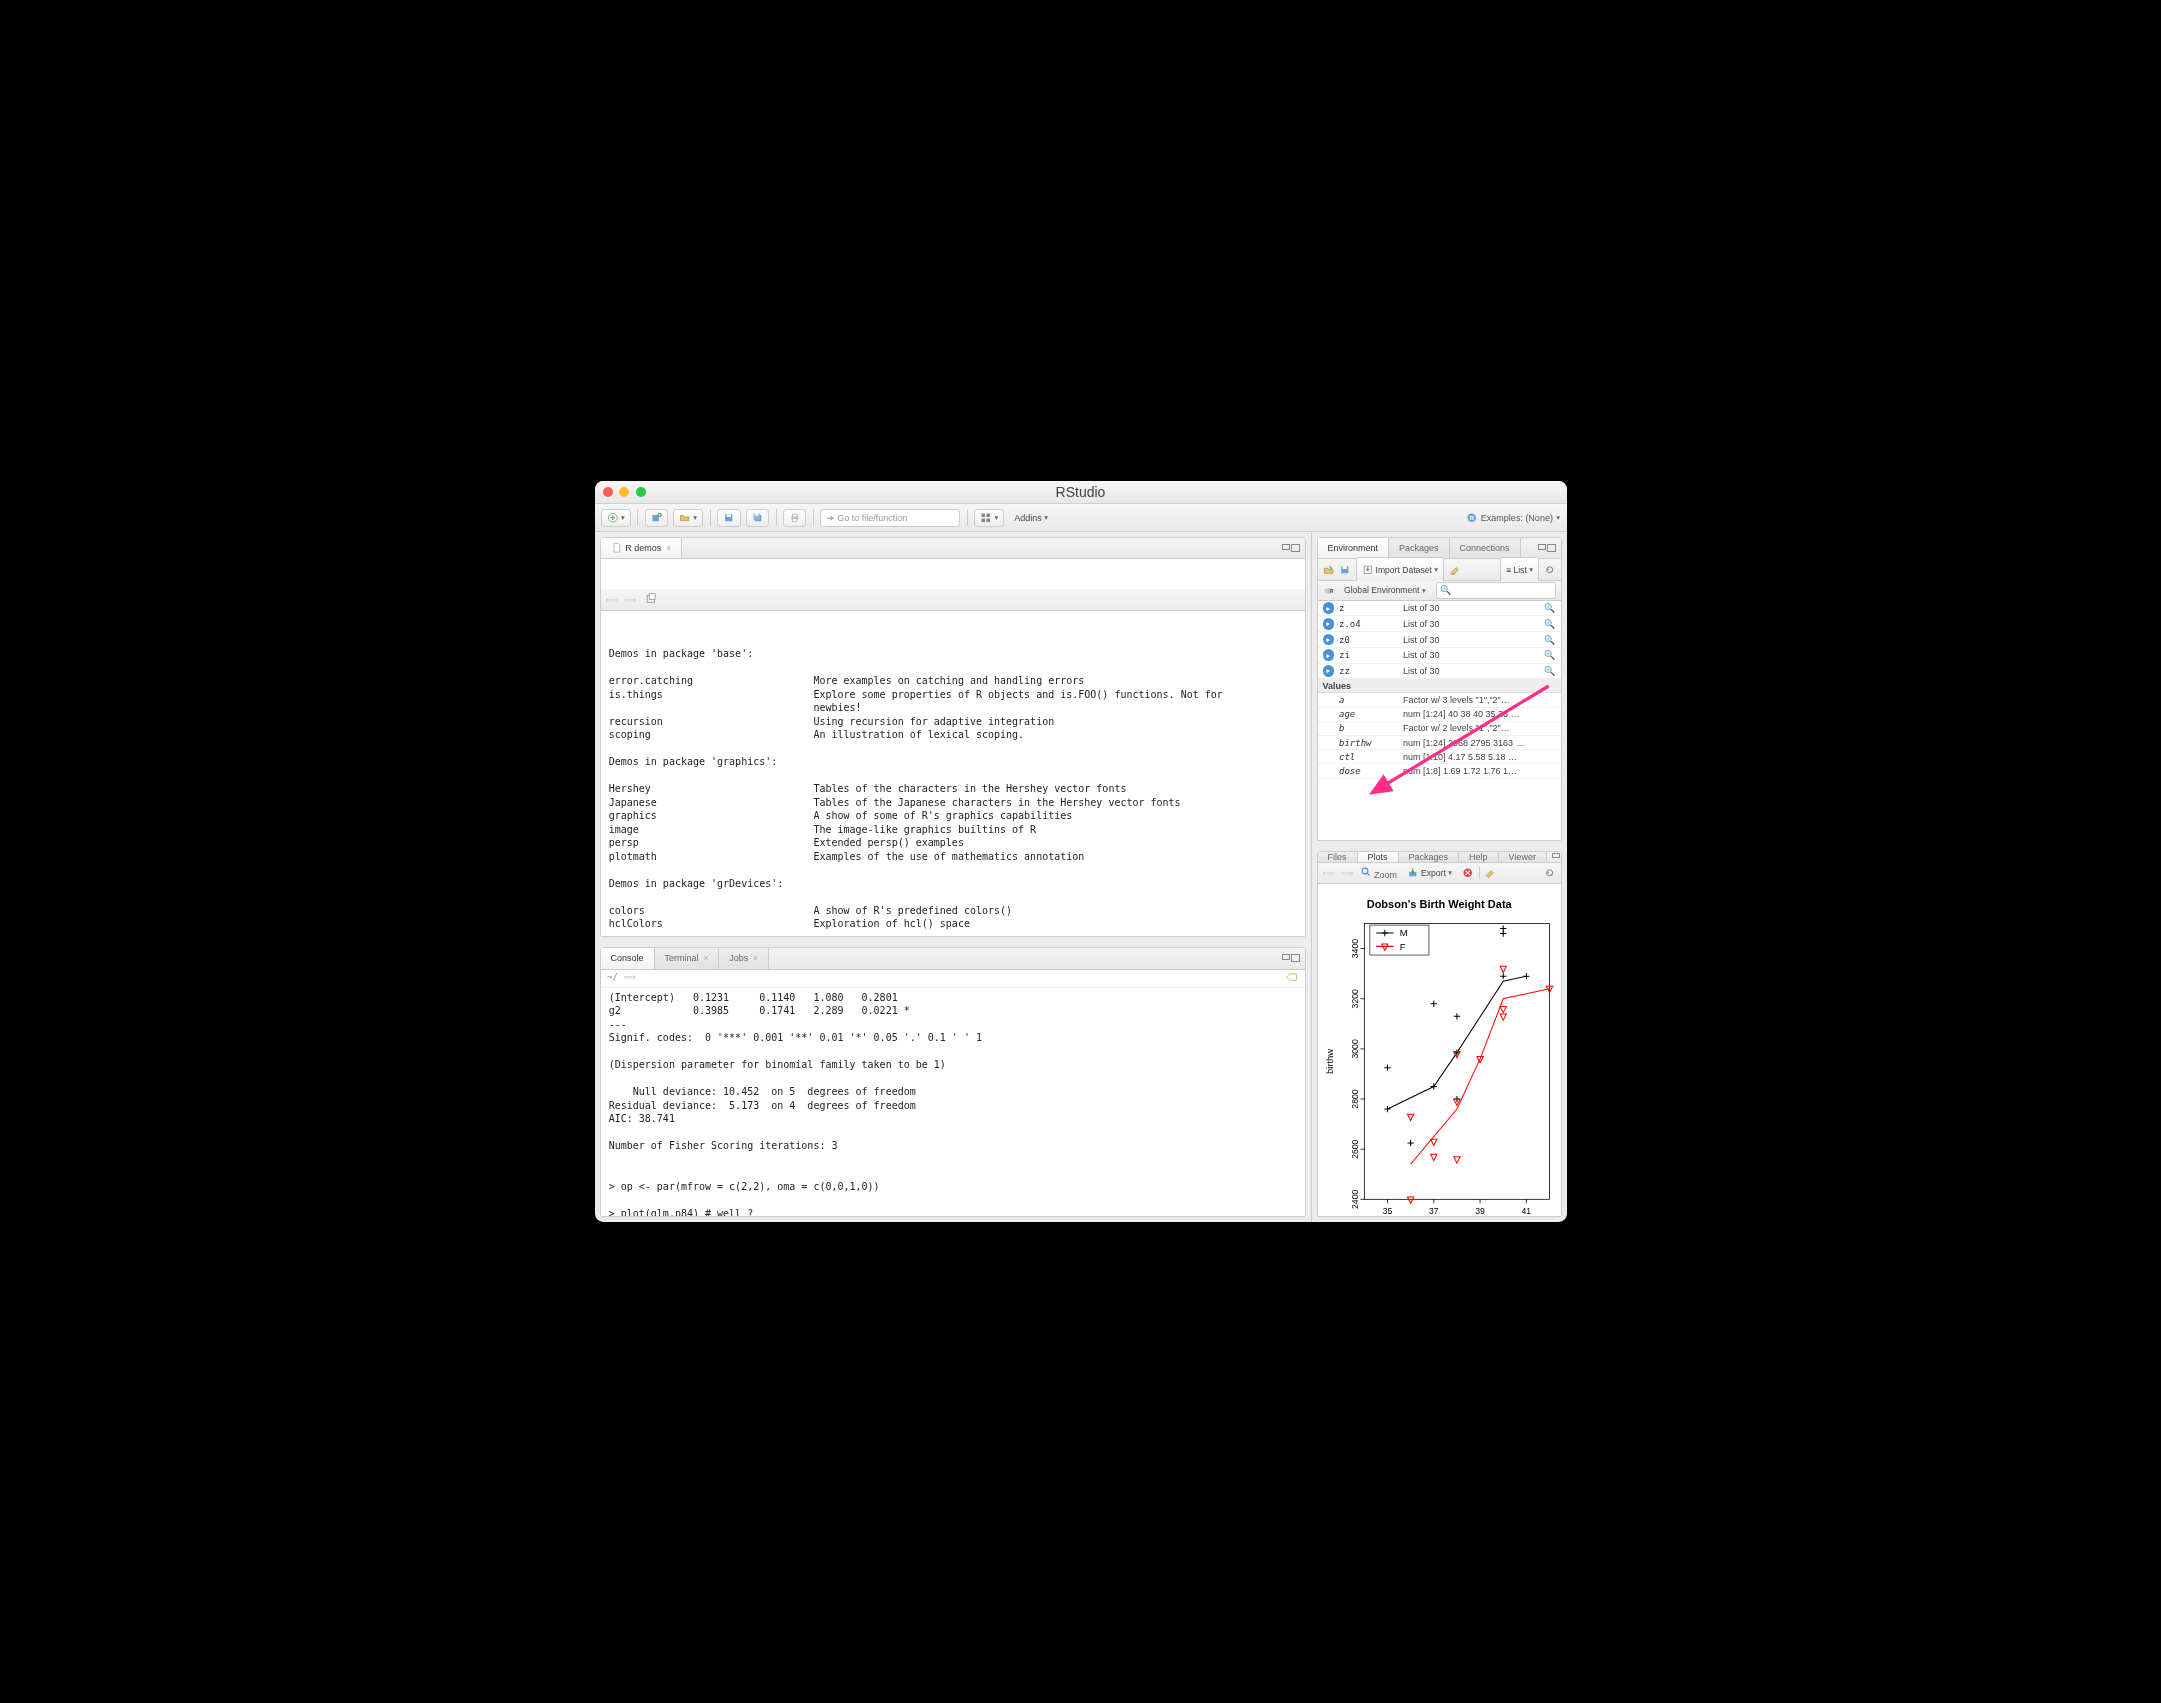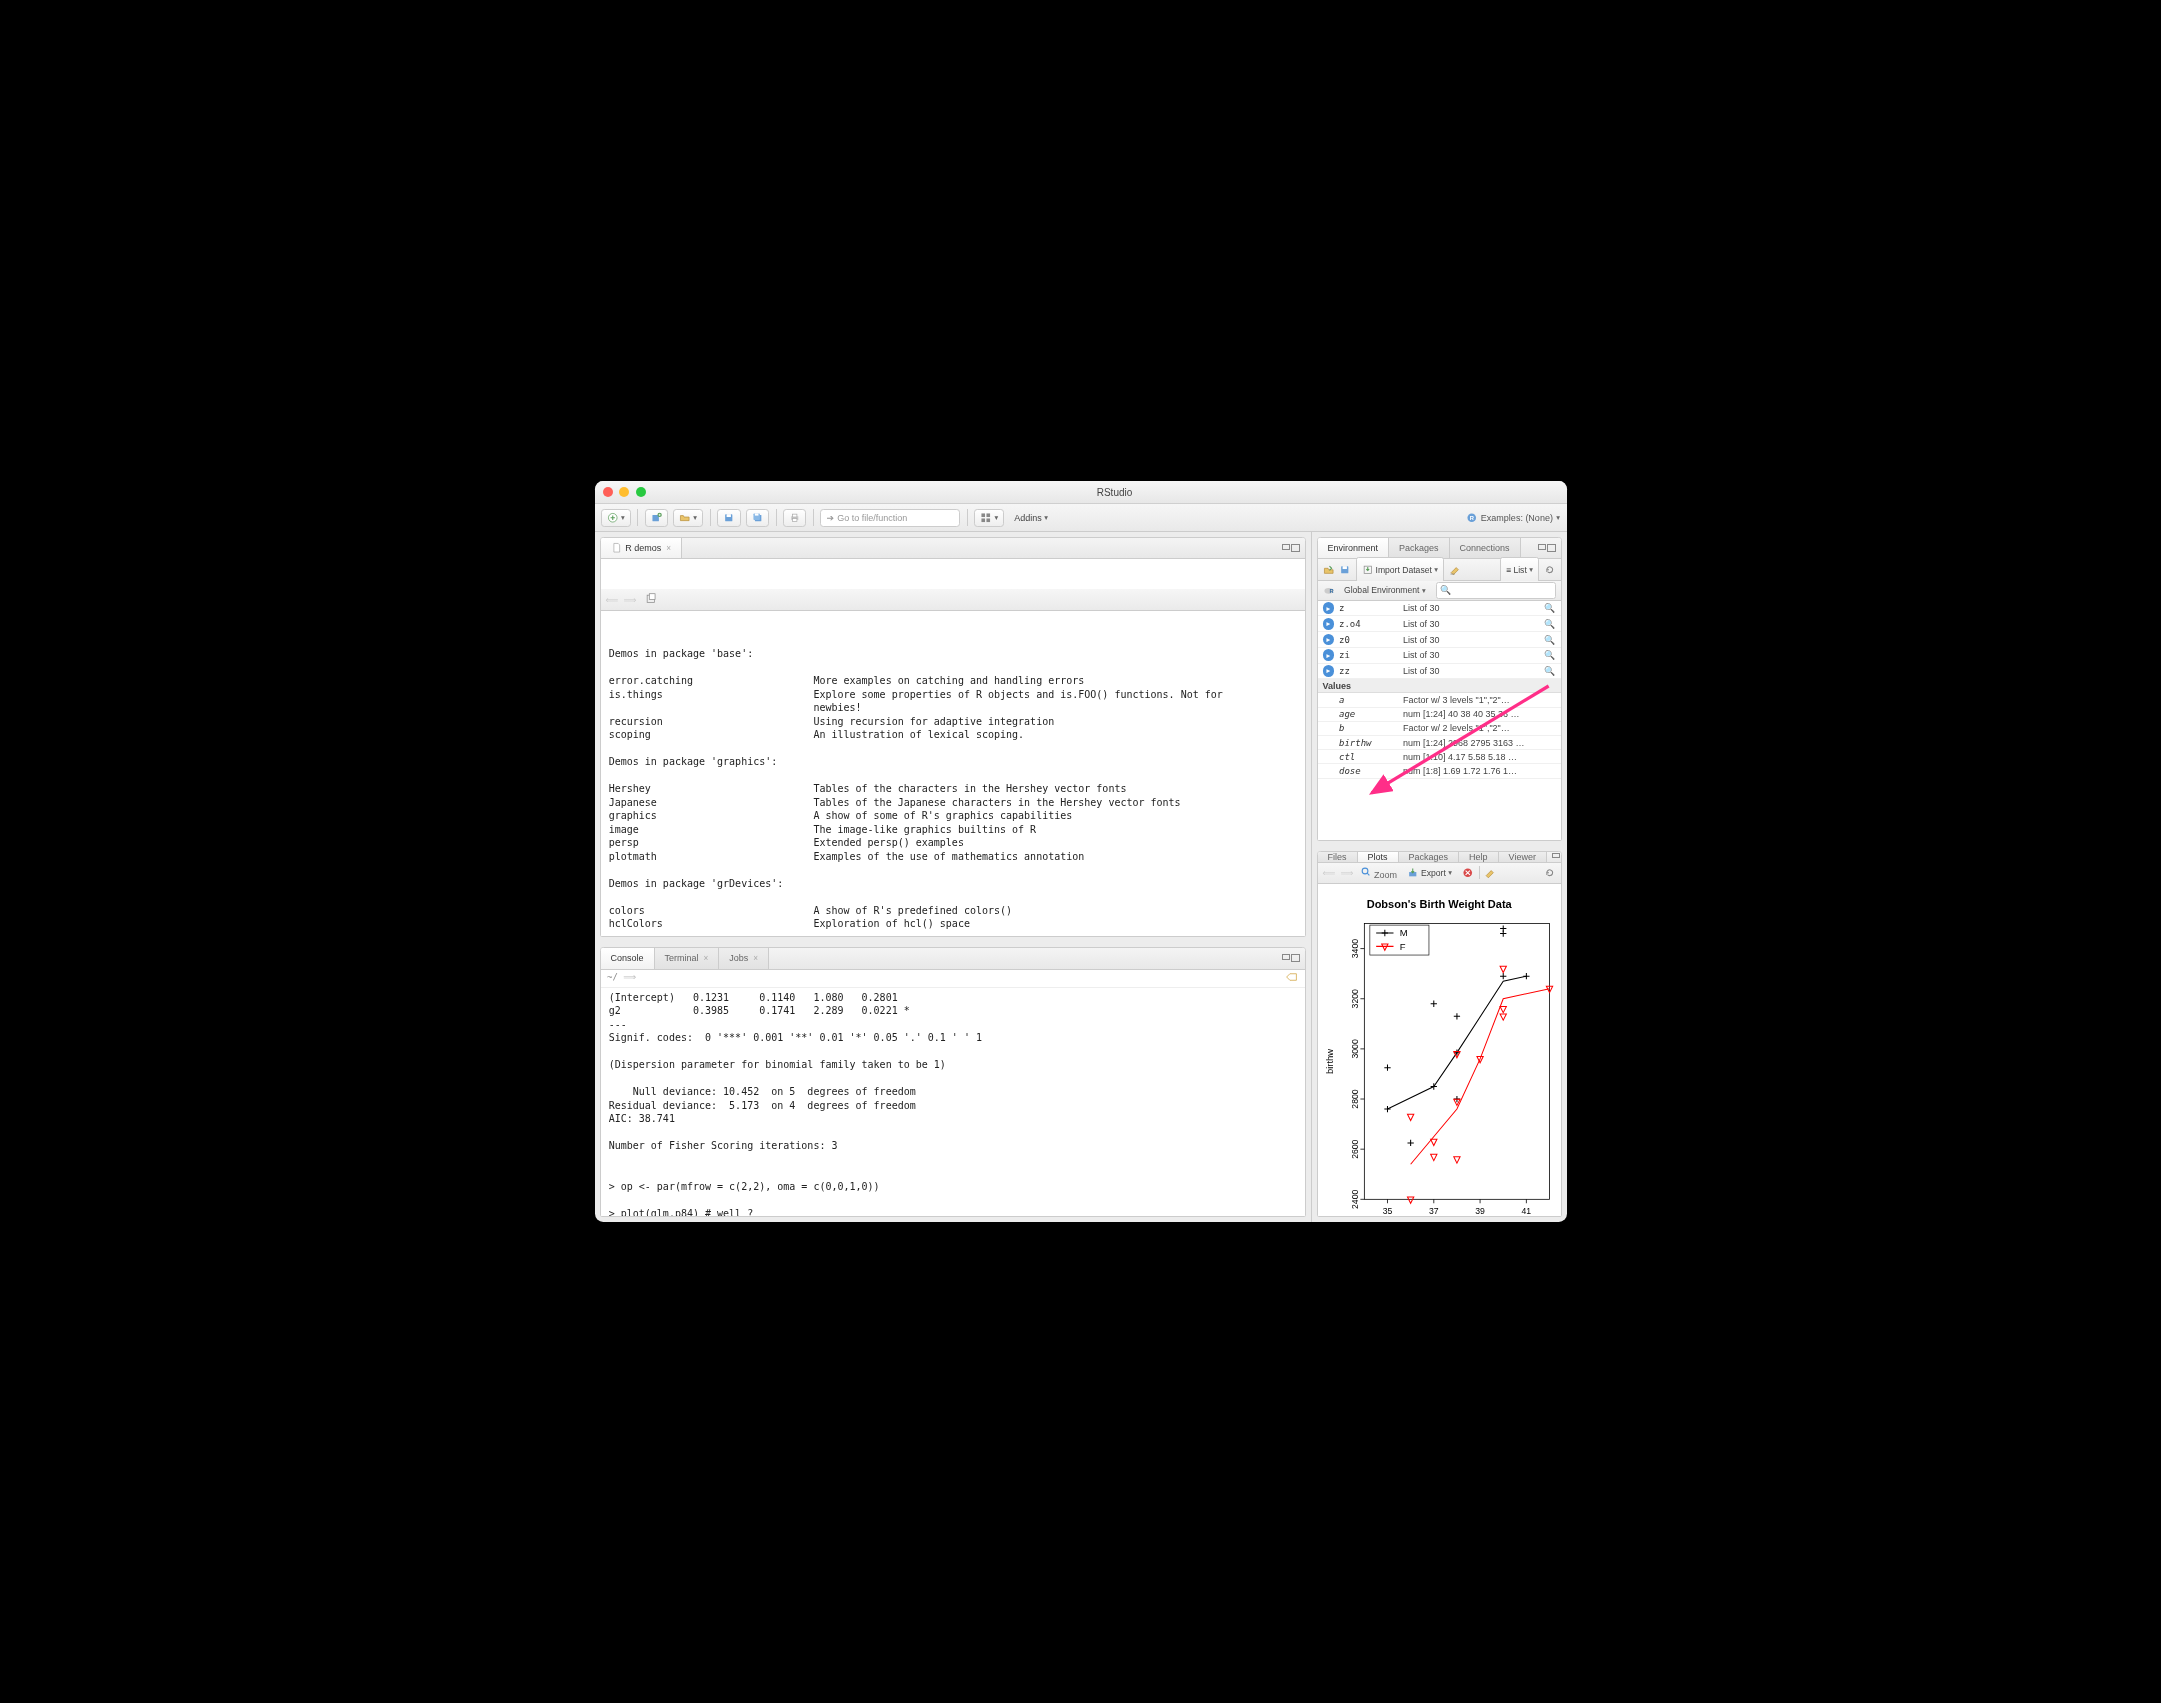--- a/index.html
+++ b/index.html
@@ -2,21 +2,21 @@
 <html style="font-size:13px"><head>
 <meta charset="utf-8">
 <style>
 * { box-sizing: border-box; margin: 0; padding: 0; }
 body { background: #000; font-family: "Lucida Grande", Helvetica, Arial, sans-serif; font-size: 10px; color: #333; display:flex; align-items:center; justify-content:center; min-height:100vh; }
 .window { background:#ececec; width:972px; height:741px; border-radius:8.2px; box-shadow:0 16.5px 49px rgba(0,0,0,0.5); overflow:hidden; display:flex; flex-direction:column; }
 .titlebar { height:23px; background:linear-gradient(#f7f7f7,#e7e7e7); border-bottom:0.8px solid #cfcfcf; display:flex; align-items:center; padding:0 8.2px; position:relative; }
 .traffic { display:flex; gap:6.6px; }
 .dot { width:10px; height:10px; border-radius:50%; }
 .dot.red{background:#ff5f57;} .dot.yellow{background:#ffbd2e;} .dot.green{background:#28c940;}
-.title-text { position:absolute; left:50%; transform:translateX(-50%); font-size:10px; color:#444;margin-left:34px; }
+.title-text { position:absolute; left:50%; transform:translateX(-50%); font-size:14px; color:#444; }
 .toolbar { height:28px; background:linear-gradient(#f6f6f6,#e9e9e9); border-bottom:0.8px solid #ccc; display:flex; align-items:center; padding:0 6.6px; gap:5px; }
 .tb-btn { height:18px; padding:0 5px; border:0.8px solid #ccc; background:linear-gradient(#fff,#eee); border-radius:3.3px; display:inline-flex; align-items:center; font-size:9px; color:#444; gap:2.5px; }
 .tb-sep { width:0.8px; height:16.5px; background:#ccc; margin:0 1.6px; }
 .gotofile { width:140px; height:18px; border:0.8px solid #ccc; border-radius:3.3px; background:#fff; display:flex; align-items:center; padding:0 5px; color:#999; font-size:9px; gap:3.3px; }
 .spacer { flex:1; }
 .project { font-size:9px; color:#555; display:flex; align-items:center; gap:3.3px; }
 
 .main { flex:1; display:flex; overflow:hidden; }
 .left { flex:1; display:flex; flex-direction:column; border-right:0.8px solid #ccc; min-width:0; }
 .right { width:255px; display:flex; flex-direction:column; }

